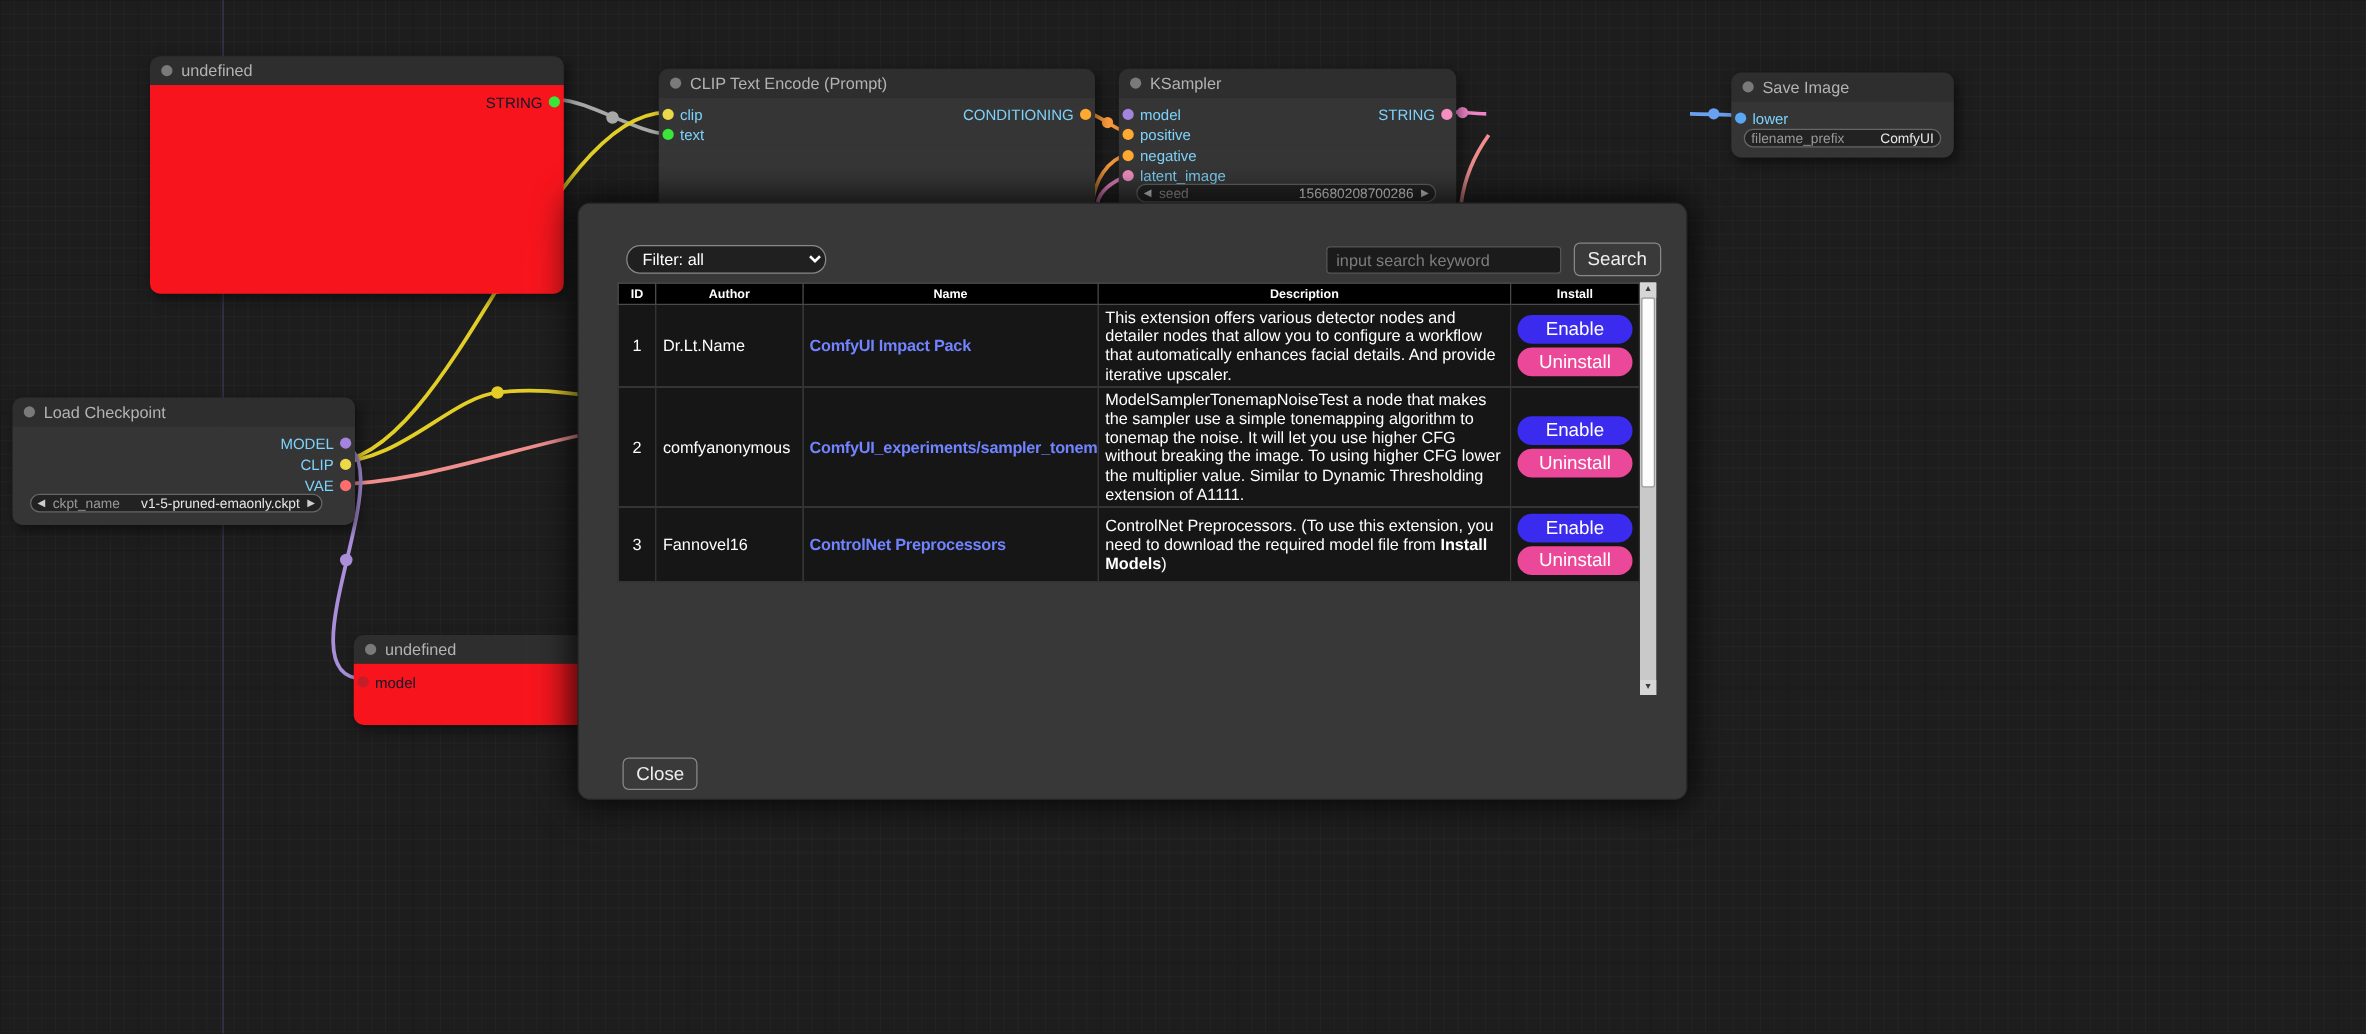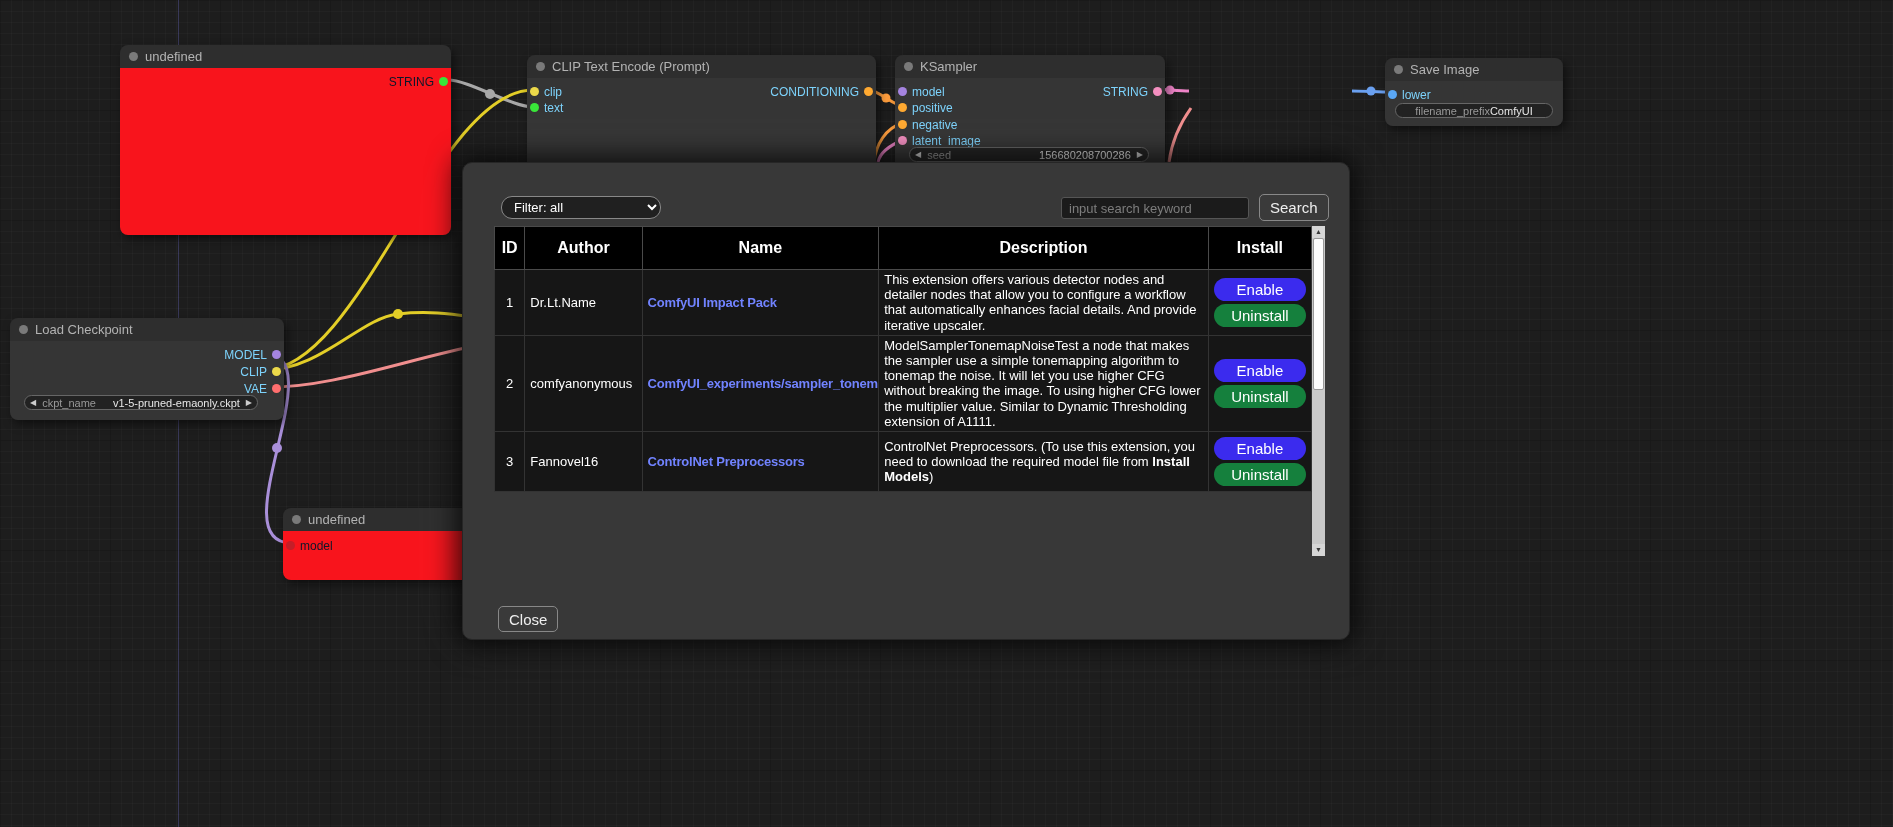--- a/index.html
+++ b/index.html
@@ -27,51 +27,51 @@
   .node .body.error{background:#f8141c}
   .slot{position:absolute;display:flex;align-items:center;gap:5px;height:13px;font-size:12px;color:#7dd3fc;white-space:nowrap}
   .slot .dot{width:9px;height:9px;border-radius:50%;flex:none}
   .slot.in{left:3px}.slot.out{right:3px}
   .body.error .slot{color:#0f172a}
   .widget{position:absolute;height:15px;background:#222;border:1px solid #666;border-radius:8px;
     display:flex;align-items:center;font-size:11px;color:#999;padding:0 5px;overflow:hidden;white-space:nowrap}
   .widget .arrow{color:#ccc;font-size:8px;flex:none}
   .widget .wlabel{margin-left:6px;margin-right:auto;color:#999}
   .widget .wval{margin-right:6px;color:#e6e6e6}
-  .widget.noarrow{justify-content:center}
+  .widget.noarrow{justify-content:space-between}
   .widget.noarrow .wlabel{margin:0}
   .widget.noarrow .wval{margin:0}
 
   
   #dialog{position:absolute;left:462px;top:162px;width:888px;height:478px;background:#383838;
     border:1px solid #262626;border-radius:10px;z-index:10;
     box-shadow:0 0 28px 6px rgba(0,0,0,.8),0 0 70px 14px rgba(255,255,255,.04)}
   #filter-select{position:absolute;left:38px;top:33px;width:160px;height:23px;background:#202020;
     color:#fff;border:1px solid #888;border-radius:11px;padding:0 8px;font-size:13px;
     font-family:"Liberation Sans",sans-serif}
   #search-input{position:absolute;left:598px;top:34px;width:188px;height:22px;background:#1b1b1b;
     border:1px solid #555;border-radius:3px;color:#ddd;font-size:13px;padding:0 7px;
     font-family:"Liberation Sans",sans-serif}
   #search-input::placeholder{color:#7d7d7d}
   .ui-btn{background:#3a3a3a;color:#eee;border:1px solid #888;border-radius:5px;font-size:15px;
     padding:2px 10px;cursor:pointer;font-family:"Liberation Sans",sans-serif}
   #search-btn{position:absolute;left:796px;top:31px;height:27px}
   #close-btn{position:absolute;left:35px;top:443px;height:26px}
   #table-wrap{position:absolute;left:31px;top:63px;width:831px;height:330px}
   #mgr-table{border-collapse:collapse;width:818px;table-layout:fixed;font-size:13px;color:#fff;background:transparent}
-  #mgr-table th{background:#000;color:#fff;border:1px solid #4a4a4a;height:17px;font-size:16px;padding:12px 2px}
+  #mgr-table th{background:#000;color:#fff;border:1px solid #4a4a4a;height:17px;font-size:10px;padding:0 2px}
   #mgr-table td{background:#161616;border:1px solid #333;padding:2px 5px;vertical-align:middle;overflow:hidden}
   td.c-id{text-align:center}
   td.c-desc{vertical-align:top;line-height:15.2px;padding-top:3px}
   td.c-name a{color:#7183ff;font-weight:bold;text-decoration:none;white-space:nowrap;letter-spacing:-.2px}
   td.c-install{text-align:center}
   .btn-enable,.btn-uninstall{display:block;width:92px;height:23px;margin:3px auto;color:#fff;border:none;
     border-radius:12px;font-size:15px;cursor:pointer;font-family:"Liberation Sans",sans-serif}
   .btn-enable{background:#3b2bee}
-  .btn-uninstall{background:#15803d}
+  .btn-uninstall{background:#ec4899}
   .scrollbar{position:absolute;right:0;top:0;width:13px;height:330px;background:#c9c9c9}
   .sb-arrow{width:13px;height:12px;background:#d6d6d6;color:#3a3a3a;font-size:7px;text-align:center;line-height:12px}
   .sb-arrow.down{position:absolute;bottom:0}
   .sb-thumb{position:absolute;left:1px;top:12px;width:11px;height:152px;background:#fdfdfd;border-radius:2px;border:1px solid #9a9a9a}
 </style>
 </head>
 <body>
 
 <div id="canvas">
   <div id="axis-v"></div>

